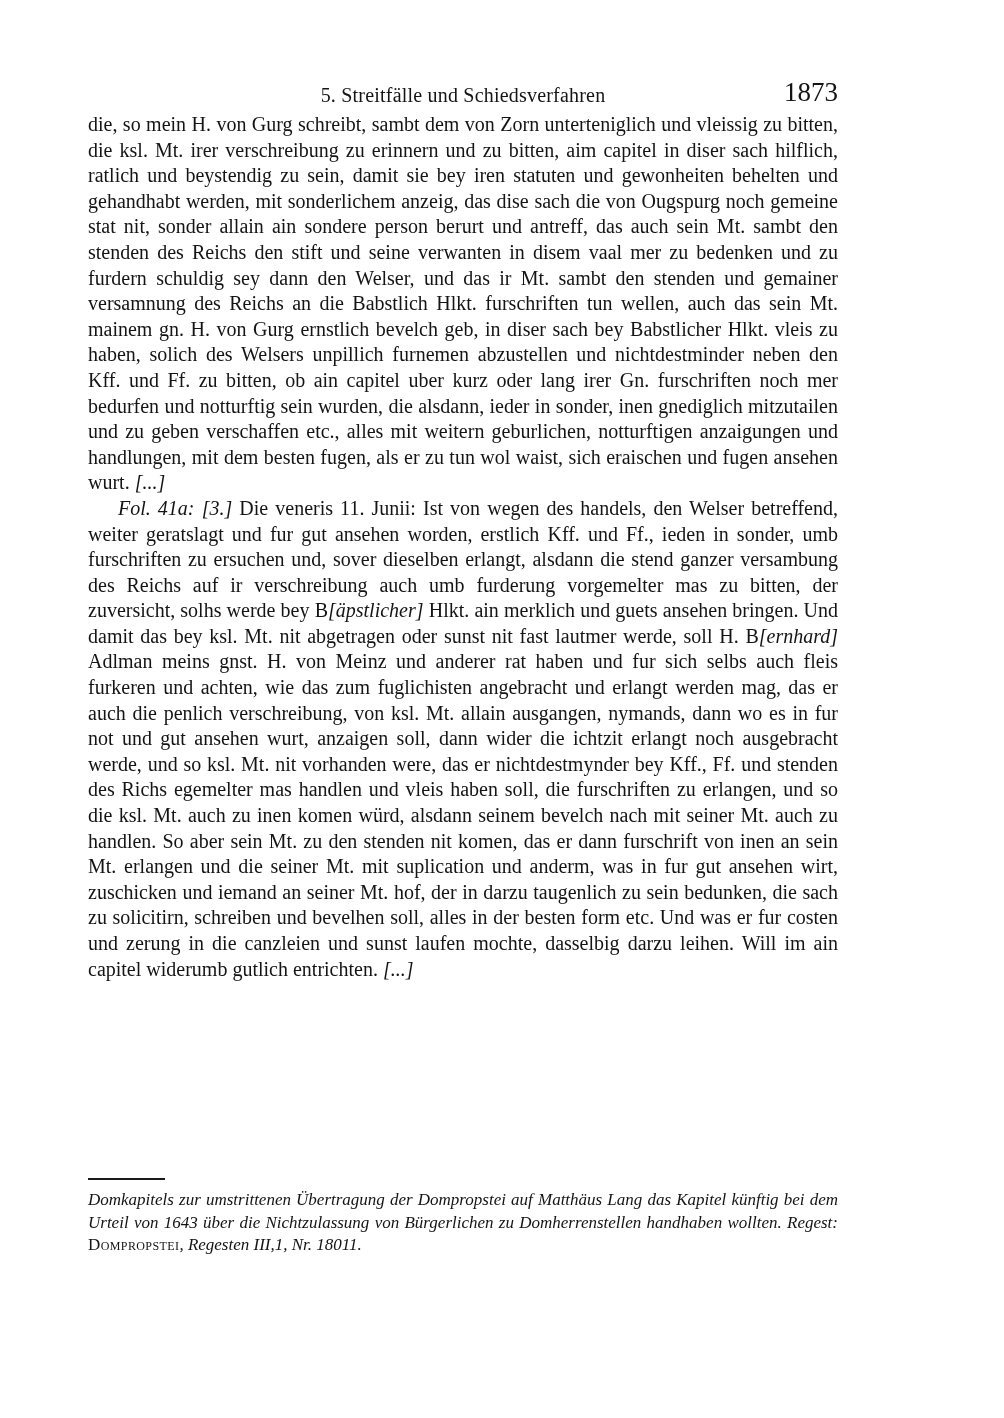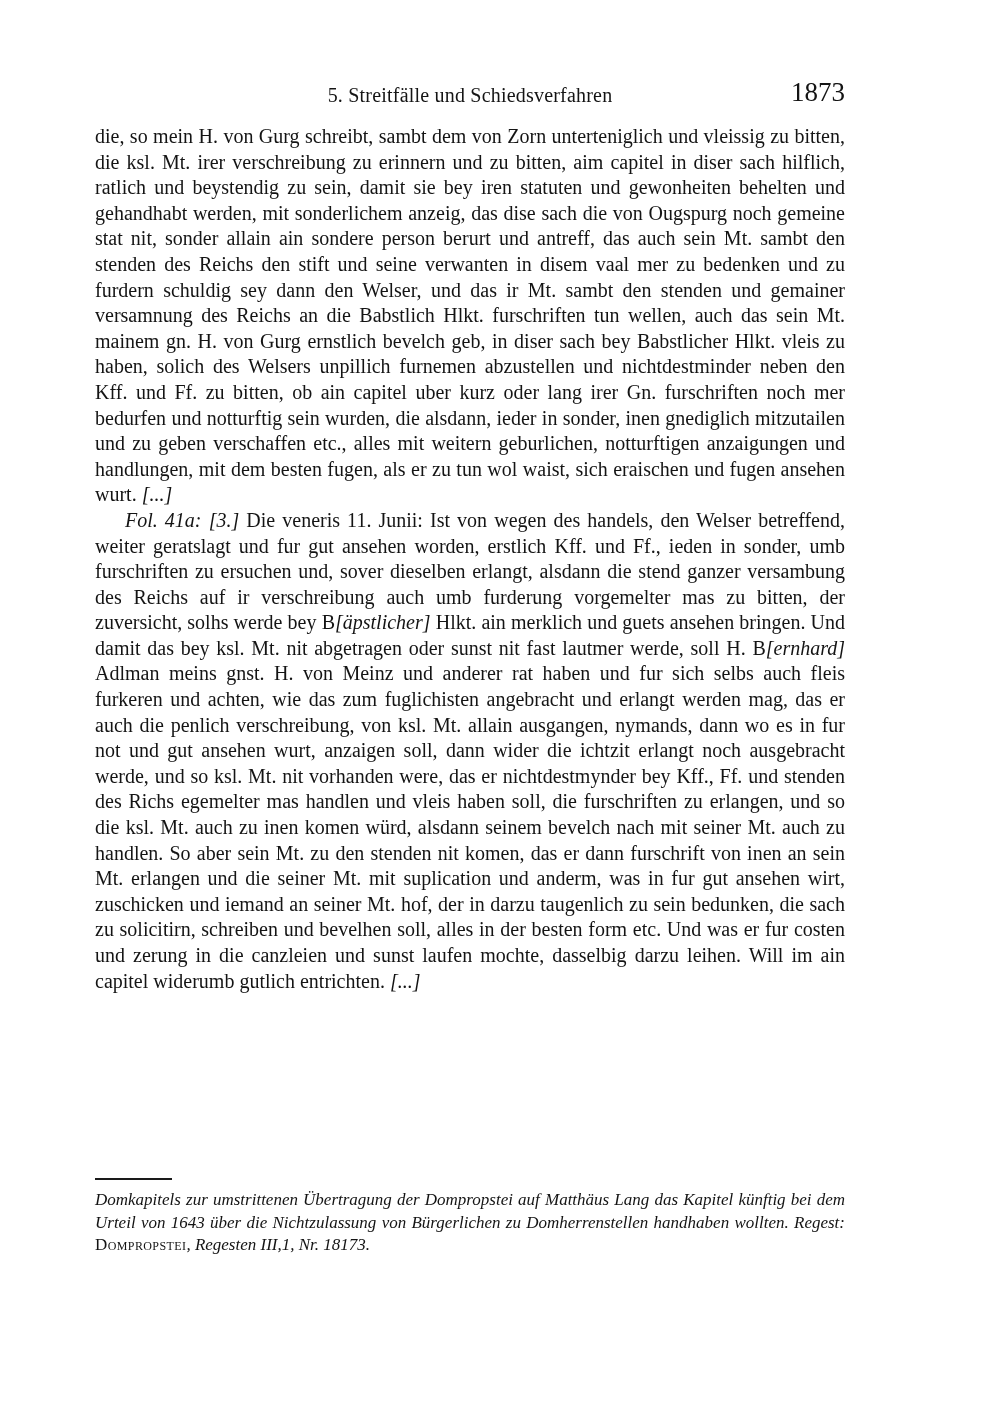--- a/index.html
+++ b/index.html
@@ -12,21 +12,21 @@
     width: 1004px;
     height: 1418px;
     margin: 0 auto;
     background: #ffffff;
     color: #141414;
     font-family: "Liberation Serif", "DejaVu Serif", serif;
     overflow: hidden;
   }
   .content {
     position: absolute;
-    left: 95px;
+    left: 88px;
     top: 82px;
     width: 750px;
   }
   .running-header {
     position: relative;
     height: 30px;
   }
   .section-title {
     text-align: center;
     font-size: 20px;
@@ -34,21 +34,20 @@
     letter-spacing: 0.2px;
   }
   .page-number {
     position: absolute;
     right: 0;
     top: -5px;
     font-size: 27px;
     line-height: 30px;
   }
   .body-text {
-    margin-top: 12px;
     font-size: 20px;
     line-height: 25.6px;
     text-align: justify;
     hyphens: none;
   }
   .body-text p {
     margin: 0;
     padding: 0;
   }
   .body-text p.indent {
@@ -92,17 +91,17 @@
       <div class="page-number">1873</div>
     </div>
 
     <div class="body-text">
         <p><span class="seg-r">die, so mein H. von Gurg schreibt, sambt dem von Zorn unterteniglich und vleissig zu bitten, die ksl. Mt. irer verschreibung zu erinnern und zu bitten, aim capitel in diser sach hilflich, ratlich und beystendig zu sein, damit sie bey iren statuten und gewonheiten behelten und gehandhabt werden, mit sonderlichem anzeig, das dise sach die von Ougspurg noch gemeine stat nit, sonder allain ain sondere person berurt und antreff, das auch sein Mt. sambt den stenden des Reichs den stift und seine verwanten in disem vaal mer zu bedenken und zu furdern schuldig sey dann den Welser, und das ir Mt. sambt den stenden und gemainer versamnung des Reichs an die Babstlich Hlkt. furschriften tun wellen, auch das sein Mt. mainem gn. H. von Gurg ernstlich bevelch geb, in diser sach bey Babstlicher Hlkt. vleis zu haben, solich des Welsers unpillich furnemen abzustellen und nichtdestminder neben den Kff. und Ff. zu bitten, ob ain capitel uber kurz oder lang irer Gn. furschriften noch mer bedurfen und notturftig sein wurden, die alsdann, ieder in sonder, inen gnediglich mitzutailen und zu geben verschaffen etc., alles mit weitern geburlichen, notturftigen anzaigungen und handlungen, mit dem besten fugen, als er zu tun wol waist, sich eraischen und fugen ansehen wurt. </span><span class="seg-i">[...]</span></p>
         <p class="indent"><span class="seg-i">Fol. 41a: [3.]</span><span class="seg-r"> Die veneris 11. Junii: Ist von wegen des handels, den Welser betreffend, weiter geratslagt und fur gut ansehen worden, erstlich Kff. und Ff., ieden in sonder, umb furschriften zu ersuchen und, sover dieselben erlangt, alsdann die stend ganzer versambung des Reichs auf ir verschreibung auch umb furderung vorgemelter mas zu bitten, der zuversicht, solhs werde bey B</span><span class="seg-i">[äpstlicher]</span><span class="seg-r"> Hlkt. ain merklich und guets ansehen bringen. Und damit das bey ksl. Mt. nit abgetragen oder sunst nit fast lautmer werde, soll H. B</span><span class="seg-i">[ernhard]</span><span class="seg-r"> Adlman meins gnst. H. von Meinz und anderer rat haben und fur sich selbs auch fleis furkeren und achten, wie das zum fuglichisten angebracht und erlangt werden mag, das er auch die penlich verschreibung, von ksl. Mt. allain ausgangen, nymands, dann wo es in fur not und gut ansehen wurt, anzaigen soll, dann wider die ichtzit erlangt noch ausgebracht werde, und so ksl. Mt. nit vorhanden were, das er nichtdestmynder bey Kff., Ff. und stenden des Richs egemelter mas handlen und vleis haben soll, die furschriften zu erlangen, und so die ksl. Mt. auch zu inen komen würd, alsdann seinem bevelch nach mit seiner Mt. auch zu handlen. So aber sein Mt. zu den stenden nit komen, das er dann furschrift von inen an sein Mt. erlangen und die seiner Mt. mit suplication und anderm, was in fur gut ansehen wirt, zuschicken und iemand an seiner Mt. hof, der in darzu taugenlich zu sein bedunken, die sach zu solicitirn, schreiben und bevelhen soll, alles in der besten form etc. Und was er fur costen und zerung in die canzleien und sunst laufen mochte, dasselbig darzu leihen. Will im ain capitel widerumb gutlich entrichten. </span><span class="seg-i">[...]</span></p>
       </div>
 
     <div class="footnote">
       <div class="footnote-rule"></div>
-      <div class="footnote-text"><span class="seg-i">Domkapitels zur umstrittenen Übertragung der Dompropstei auf Matthäus Lang das Kapitel künftig bei dem Urteil von 1643 über die Nichtzulassung von Bürgerlichen zu Domherrenstellen handhaben wollten. Regest: </span><span class="seg-sc">Dompropstei</span><span class="seg-i">, Regesten III,1, Nr. 18173.</span></div>
+      <div class="footnote-text"><span class="seg-i">Domkapitels zur umstrittenen Übertragung der Dompropstei auf Matthäus Lang das Kapitel künftig bei dem Urteil von 1643 über die Nichtzulassung von Bürgerlichen zu Domherrenstellen handhaben wollten. Regest: </span><span class="seg-sc">Dompropstei</span><span class="seg-i">, Regesten III,1, Nr. 18011.</span></div>
     </div>
 
   </div>
 </div>
 
 </body></html>

